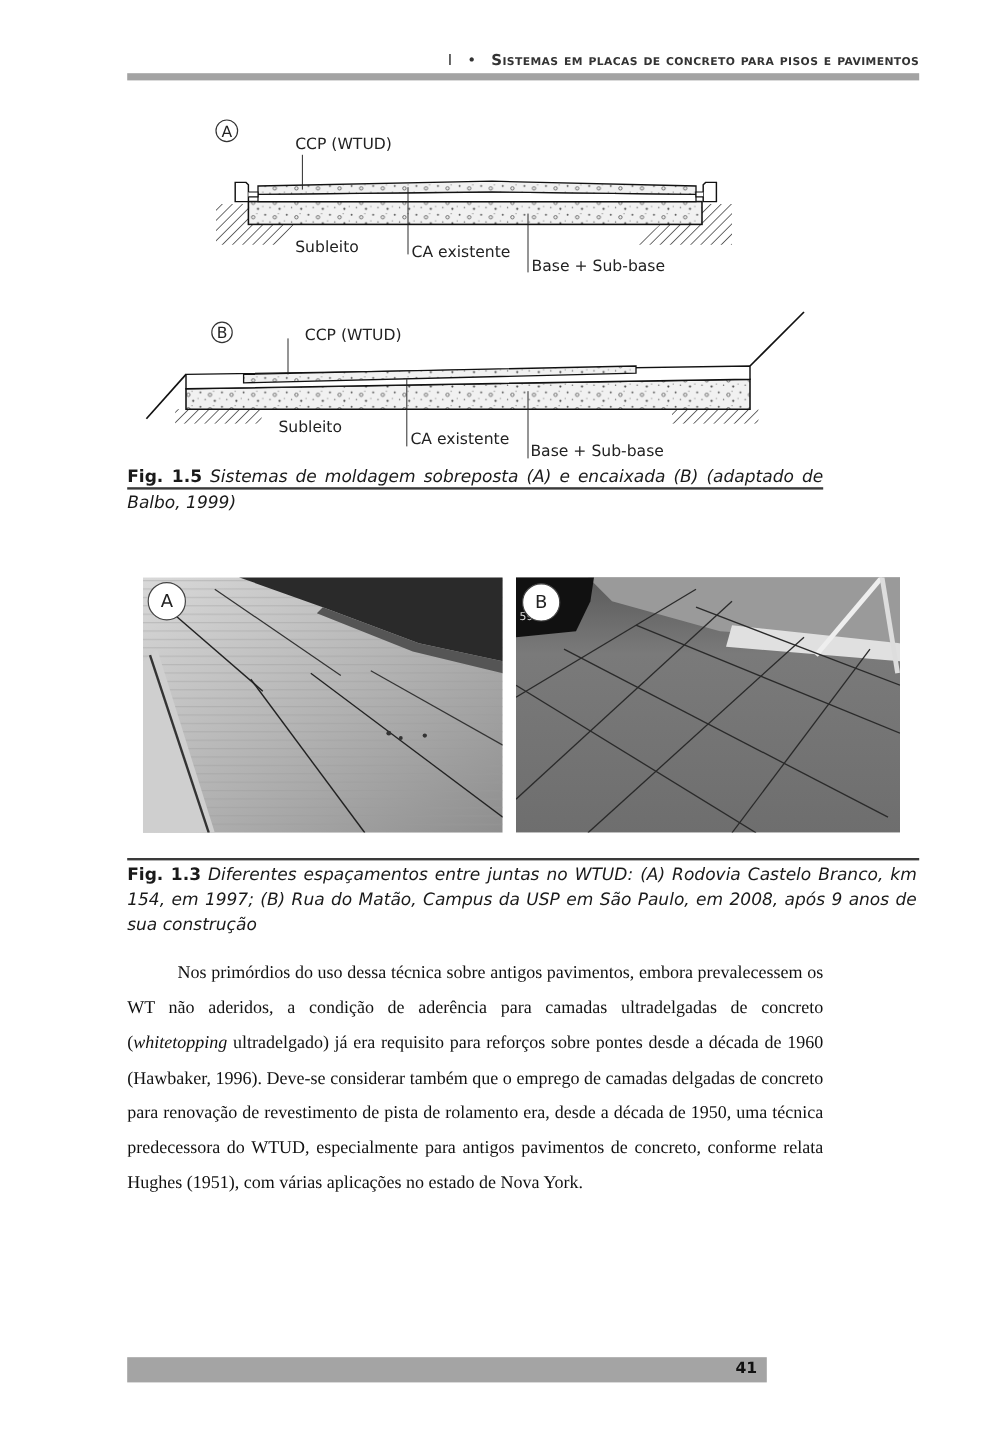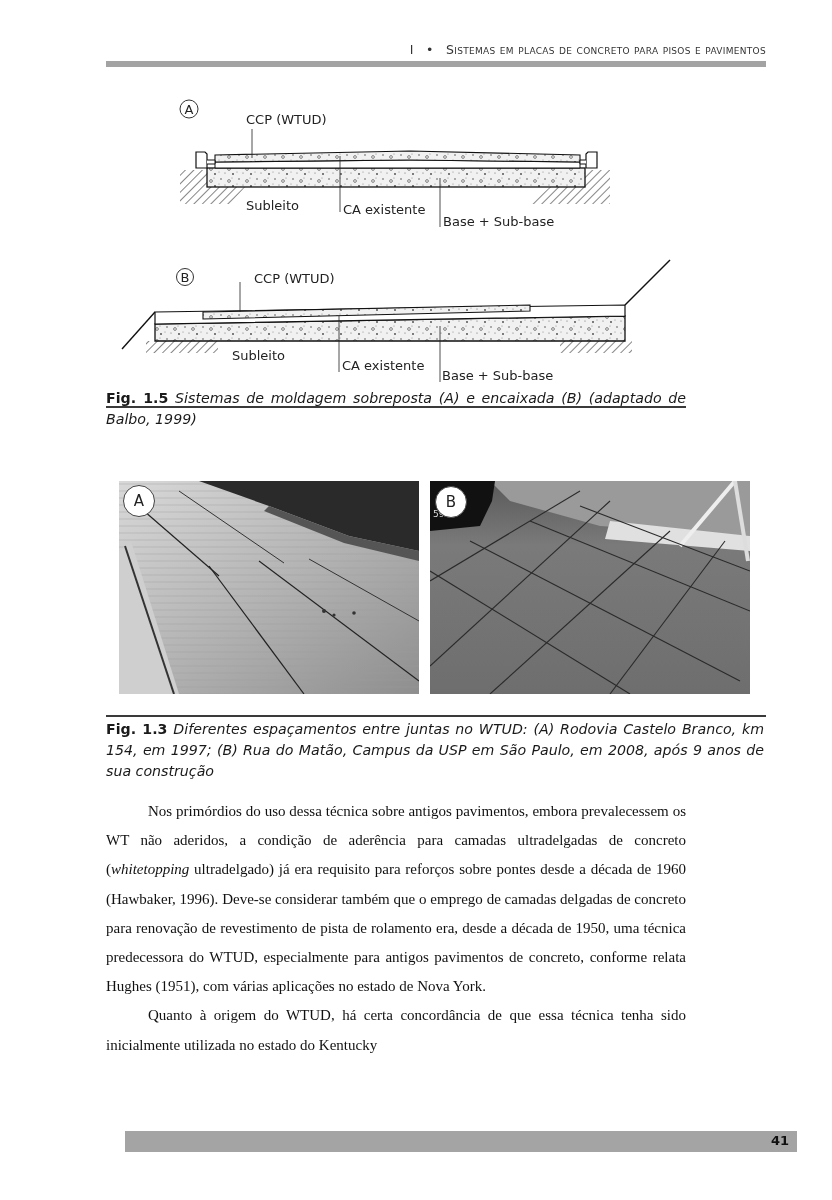--- a/index.html
+++ b/index.html
@@ -1,42 +1,42 @@
 <!DOCTYPE html>
 <html><head>
 <meta charset="utf-8">
 <style>
   html, body { margin: 0; padding: 0; background: #ffffff; }
   body { width: 832px; height: 1200px; position: relative; overflow: hidden; font-family: "DejaVu Sans", sans-serif; color: #1a1a1a; }
 
   .running-head { position: absolute; top: 42px; right: 66px; font-family: "DejaVu Sans", sans-serif; font-size: 12.5px; letter-spacing: 0.3px; color: #333; white-space: nowrap; }
   .running-head .chap { margin-right: 8px; }
   .running-head .bullet { margin-right: 8px; }
-  .running-head .title { font-variant: small-caps; }
+  .running-head .title { font-variant: small-caps; font-weight: bold; }
   .head-rule { position: absolute; top: 61px; left: 106px; width: 660px; height: 6px; background: #a3a3a3; }
 
   .diagram { position: absolute; left: 110px; }
   .diagram svg { display: block; }
   .diag-label { font-family: "DejaVu Sans", sans-serif; font-size: 13px; fill: #222; }
   .circle-letter { font-family: "DejaVu Sans", sans-serif; font-size: 13px; fill: #222; }
 
   .caption-rule { position: absolute; left: 106px; height: 2px; background: #3a3a3a; }
   .caption { position: absolute; left: 106px; font-family: "DejaVu Sans", sans-serif; font-size: 14.2px; line-height: 21px; color: #1a1a1a; text-align: justify; }
   .caption .fig { font-weight: bold; font-style: normal; }
   .caption .cap-text { font-style: italic; }
 
   .photo { position: absolute; top: 481px; height: 213px; overflow: hidden; }
   .photo svg { display: block; }
   .photo-badge { position: absolute; width: 30px; height: 30px; border-radius: 50%; background: #fff; border: 1px solid #444; font-family: "DejaVu Sans", sans-serif; font-size: 15px; line-height: 30px; text-align: center; color: #222; }
 
   .body-text { position: absolute; left: 106px; width: 580px; font-family: Liberation Serif, serif; font-size: 15px; line-height: 29.2px; color: #111; text-align: justify; }
   .body-text p { margin: 0; text-indent: 42px; }
   .body-text em { font-style: italic; }
 
-  .foot-bar { position: absolute; top: 1131px; left: 106px; width: 672px; height: 21px; background: #a4a4a4; margin-left: 19px; }
+  .foot-bar { position: absolute; top: 1131px; left: 106px; width: 533px; height: 21px; background: #a4a4a4; }
   .page-num { position: absolute; right: 8px; top: 2px; font-family: "DejaVu Sans", sans-serif; font-weight: bold; font-size: 13px; color: #111; }
 </style>
 </head>
 <body>
 
 <div class="running-head">
   <span class="chap">I</span>
   <span class="bullet">•</span>
   <span class="title">Sistemas em placas de concreto para pisos e pavimentos</span>
 </div>
@@ -203,18 +203,17 @@
 </div>
 
 <div class="caption-rule" style="top:715px; width:660px;"></div>
 <div class="caption" style="top:719px; width:658px;">
   <span class="fig">Fig. 1.3</span>
   <span class="cap-text">Diferentes espaçamentos entre juntas no WTUD: (A) Rodovia Castelo Branco, km 154, em 1997; (B) Rua do Matão, Campus da USP em São Paulo, em 2008, após 9 anos de sua construção</span>
 </div>
 
 <div class="body-text" style="top:797px;">
   <p><span>Nos primórdios do uso dessa técnica sobre antigos pavimentos, embora prevalecessem os WT não aderidos, a condição de aderência para camadas ultradelgadas de concreto (</span><em>whitetopping</em><span> ultradelgado) já era requisito para reforços sobre pontes desde a década de 1960 (Hawbaker, 1996). Deve-se considerar também que o emprego de camadas delgadas de concreto para renovação de revestimento de pista de rolamento era, desde a década de 1950, uma técnica predecessora do WTUD, especial­mente para antigos pavimentos de concreto, conforme relata Hughes (1951), com várias aplicações no estado de Nova York.</span></p>
-  <p>Quanto à origem do WTUD, há certa concordância de que essa técnica tenha sido inicialmente utilizada no estado do Kentucky</p>
 </div>
 
 <div class="foot-bar">
   <span class="page-num">41</span>
 </div>
 
 </body></html>

